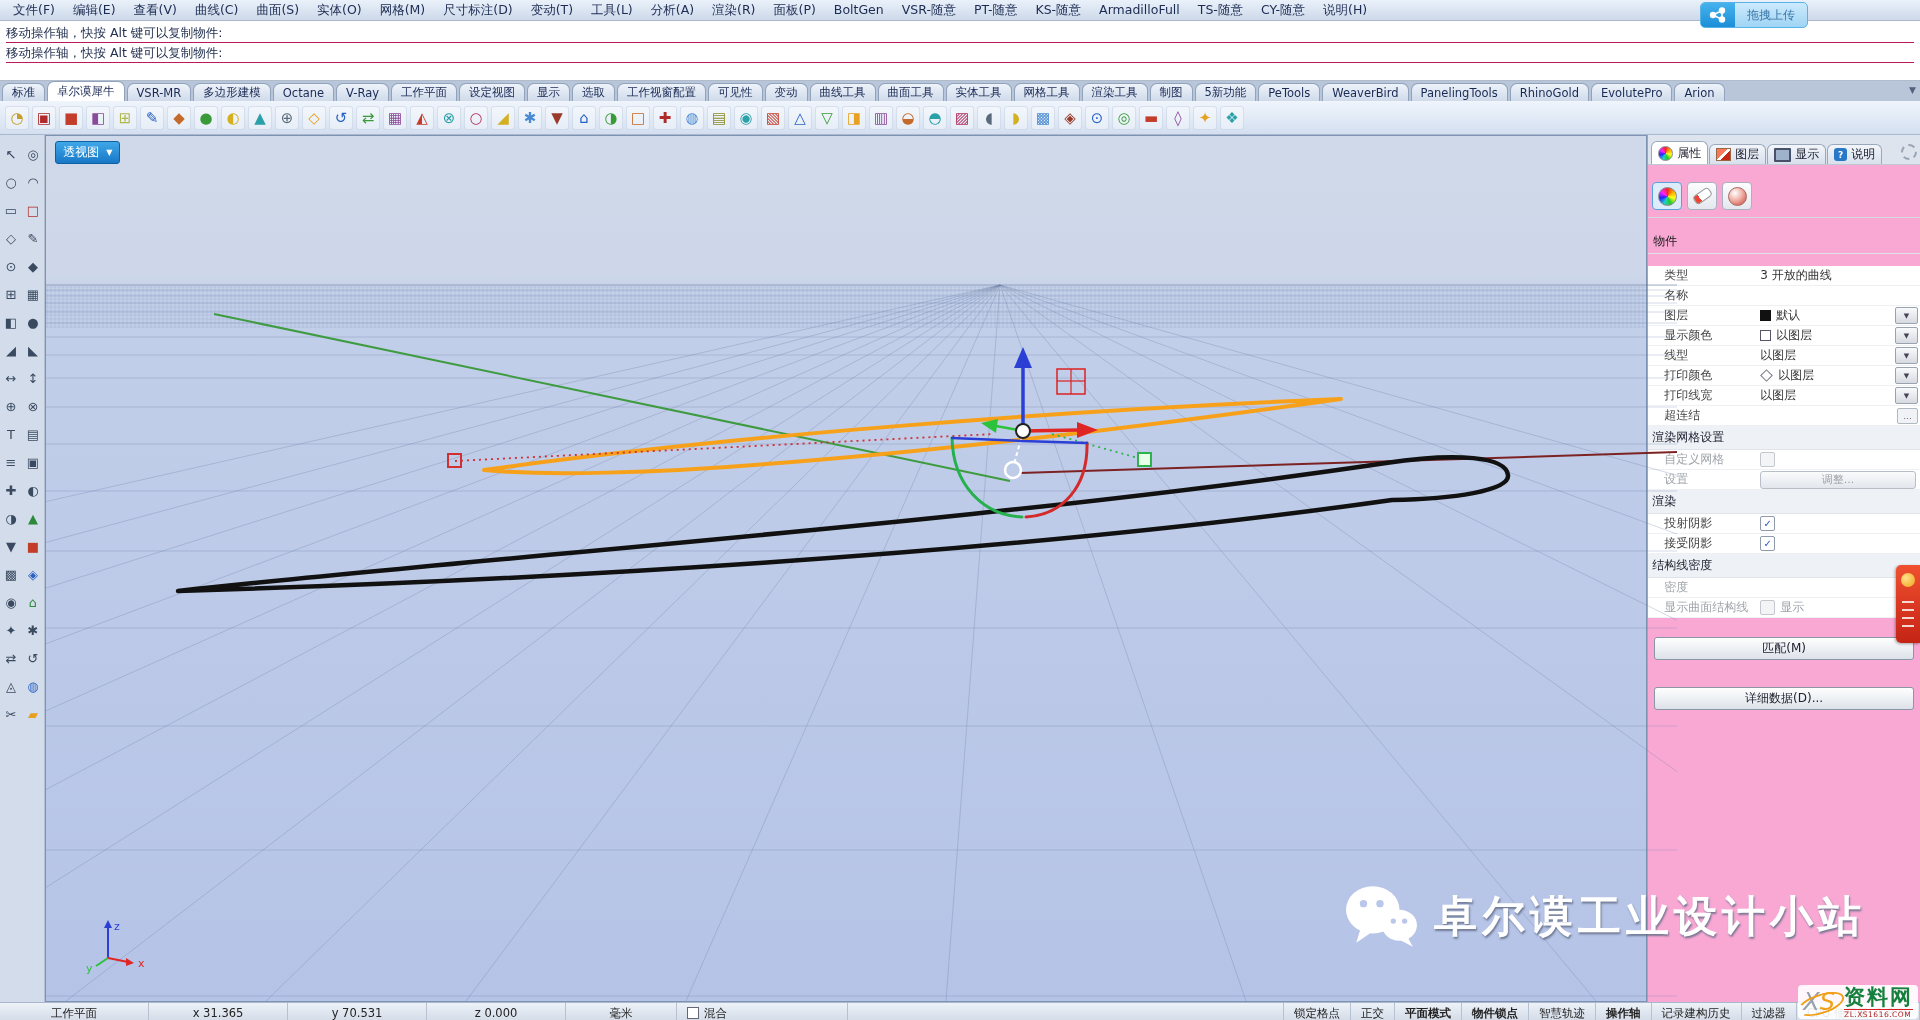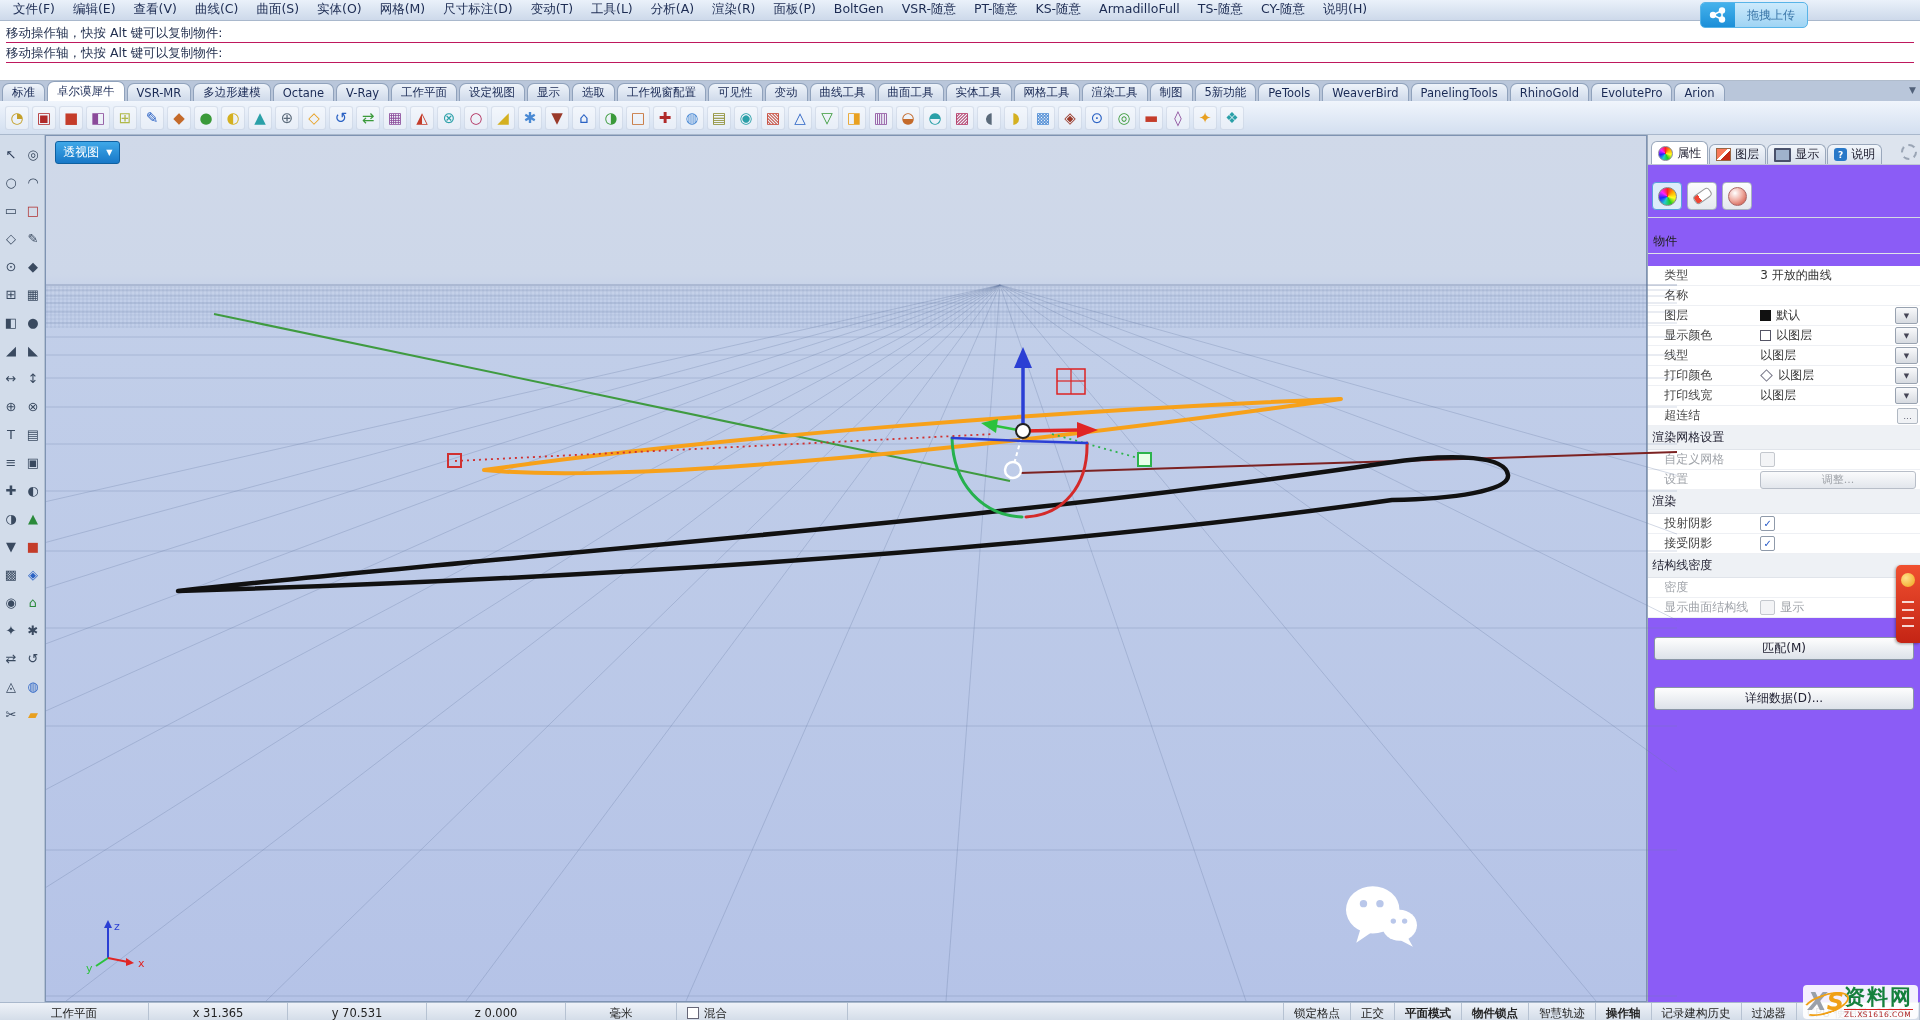--- a/index.html
+++ b/index.html
@@ -1,19 +1,19 @@
 <!DOCTYPE html>
 <html><head>
 <meta charset="utf-8">
 <style>
   html,body{margin:0;padding:0;}
   .app{width:1920px;height:1020px;position:relative;overflow:hidden;background:#d6e0ee;
        font-family:"DejaVu Sans","Liberation Sans",sans-serif;cursor:default;}
   
-  .menubar{height:20px;display:flex;background:linear-gradient(#eaf1fa,#cdd9ea);
+  .menubar{height:20px;display:flex;align-items:center;background:linear-gradient(#eaf1fa,#cdd9ea);
            border-bottom:1px solid #a9b8cc;padding-left:4px;position:relative;}
   .mi{padding:1px 9px;font-size:12.5px;color:#1c2b52;white-space:nowrap;}
   .upload{position:absolute;left:1700px;top:2px;height:24px;display:flex;align-items:center;
           border:1px solid #58b4e8;border-radius:5px;overflow:hidden;background:linear-gradient(#cdeafc,#9fd4f4);}
   .upload-ic{width:34px;height:24px;background:linear-gradient(#45b2ec,#1c8fd8);display:flex;align-items:center;justify-content:center;}
   .upload-label{font-size:12px;color:#3a76a8;padding:0 12px;}
   
   .cmdarea{height:60px;background:#fff;border-bottom:1px solid #b0bccc;padding:2px 6px 0;
            font-size:12.5px;color:#23304f;line-height:19px;box-sizing:border-box;}
   .cmd-line{border-bottom:1px solid #be185d;}
@@ -39,21 +39,21 @@
             background:linear-gradient(#d0d9e9 0%,#cdd7e9 16%,#c2cfe9 19%,#b5c3e7 100%);}
   .checker{position:absolute;left:0;top:150px;width:100%;height:42px;opacity:.55;
      background-image:repeating-linear-gradient(90deg,rgba(125,145,185,.22) 0 2px,transparent 2px 4px),
                       repeating-linear-gradient(0deg,rgba(125,145,185,.18) 0 2px,transparent 2px 4px);}
   #scene{position:absolute;left:0;top:0;}
   .vp-label{position:absolute;left:9px;top:5px;background:linear-gradient(#3fa8e8,#1878c8);color:#fff;
             font-size:12px;padding:2px 7px;border-radius:3px;display:flex;gap:7px;align-items:center;
             border:1px solid #0f60a0;z-index:5;}
   .vp-label .arr{font-size:8px;}
   
-  .panel{width:278px;background:#8b5cf6;border-left:1px solid #9aa8bc;font-size:12px;color:#333;
+  .panel{width:278px;background:#f9a8d4;border-left:1px solid #9aa8bc;font-size:12px;color:#333;
          display:flex;flex-direction:column;box-sizing:border-box;gap:12px;}
   .panel-tabs{display:flex;align-items:flex-end;height:26px;background:#dde4ee;padding:3px 3px 0;
               border-bottom:1px solid #c0c8d4;}
   .ptab{display:flex;align-items:center;gap:4px;padding:0 6px;border:1px solid #9aa8bc;border-bottom:none;
         border-radius:6px 6px 0 0;background:linear-gradient(#f2f6fb,#d8e0ec);height:19px;margin-right:1px;}
   .ptab.active{background:#fff;height:22px;}
   .ptlabel{font-size:12px;color:#223;white-space:nowrap;}
   .pgear{margin-left:auto;width:12px;height:12px;border:2px dashed #9aa5b5;border-radius:50%;margin-bottom:4px;}
   .icon-wheel{width:13px;height:13px;border-radius:50%;border:1px solid #889;
       background:conic-gradient(#f22,#fa0,#ff2,#2c2,#2cc,#22f,#f2f,#f22);}
@@ -111,21 +111,21 @@
            text-shadow:1px 2px 2px rgba(100,110,135,.85);white-space:nowrap;}
   .side-tag{position:absolute;right:0;top:565px;width:24px;height:78px;z-index:31;
             background:linear-gradient(#f05030,#c42414);border-radius:5px 0 0 5px;
             box-shadow:-1px 1px 3px rgba(0,0,0,.35);}
   .side-tag:before{content:"";position:absolute;left:5px;top:8px;width:14px;height:14px;border-radius:50%;
             background:radial-gradient(circle at 35% 35%,#ffe28a,#f0a018);}
   .side-tag:after{content:"";position:absolute;left:6px;top:30px;width:12px;height:34px;
             background:repeating-linear-gradient(#fff0 0 6px,rgba(255,255,255,.8) 6px 8px);}
   .xs-badge{position:absolute;right:2px;bottom:1px;height:34px;display:flex;align-items:center;z-index:32;
             background:rgba(255,255,255,.9);border-radius:4px;padding:0 5px;}
-  .xs{font-style:italic;font-size:24px;font-weight:bold;color:#9aa0aa;position:relative;margin-right:0;line-height:1;}
+  .xs{font-style:italic;font-size:24px;font-weight:normal;color:#9aa0aa;position:relative;margin-right:9px;line-height:1;}
   .xs .s{color:#f0a018;}
   .xs:after{content:"";position:absolute;left:-6px;top:4px;width:44px;height:16px;border:2px solid #f0a018;
             border-radius:50%;transform:rotate(-18deg);border-left-color:transparent;}
   .zl{display:flex;flex-direction:column;line-height:1.05;}
   .zl .t1{color:#15803d;font-size:21px;font-weight:bold;letter-spacing:2px;}
   .zl .t2{color:#b02525;font-size:7.5px;letter-spacing:.5px;border-top:1px solid #d81f1f;margin-top:1px;padding-top:1px;}
 </style>
 </head>
 <body>
 
@@ -566,20 +566,21 @@
     <svg width="72" height="66" viewBox="0 0 70 64">
       <ellipse cx="26" cy="25" rx="26" ry="23" fill="#fff"></ellipse>
       <polygon points="14,44 10,57 26,46" fill="#fff"></polygon>
       <circle cx="17" cy="19" r="3.6" fill="#b9c7ea"></circle>
         <circle cx="33" cy="19" r="3.6" fill="#b9c7ea"></circle>
       <ellipse cx="52" cy="40" rx="17" ry="15" fill="#fff"></ellipse>
       <polygon points="60,52 65,61 52,54" fill="#fff"></polygon>
       <circle cx="46" cy="36" r="2.6" fill="#b9c7ea"></circle>
         <circle cx="57" cy="36" r="2.6" fill="#b9c7ea"></circle>
     </svg>
+    <span class="wm-text">卓尔谟工业设计小站</span>
   </div>
 
   <div class="side-tag"></div>
 
   <div class="xs-badge">
     <span class="xs"><span>X</span><span class="s">S</span></span>
     <span class="zl">
       <span class="t1">资料网</span>
       <span class="t2">ZL.XS1616.COM</span>
     </span>

